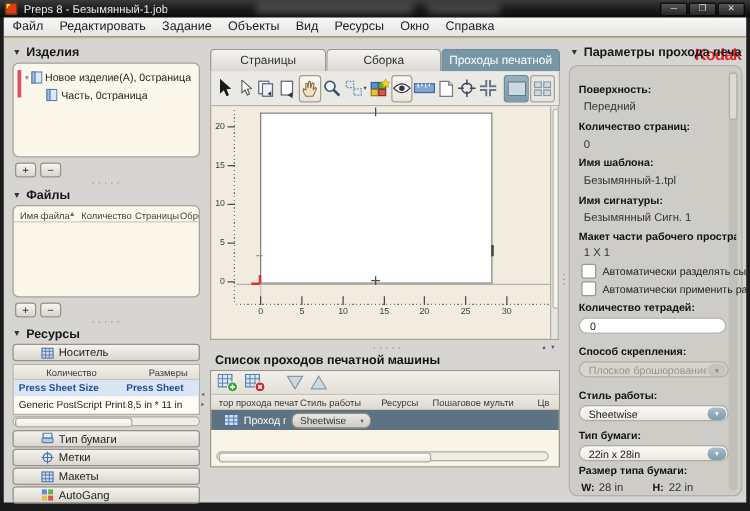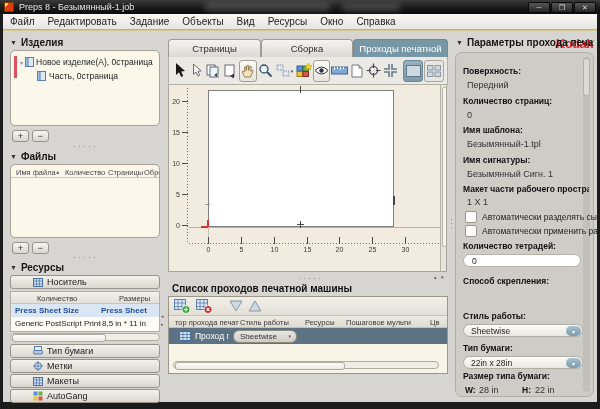--- a/index.html
+++ b/index.html
@@ -466,20 +466,24 @@
     <div class="cbox"></div>
     <span style="font-size:8.5px;color:#222;white-space:nowrap;">Автоматически применить размер</span>
   </div>
 
   <span class="ab lbl" style="left:463px;top:241px;">Количество тетрадей:</span>
   <div class="ab" style="left:463px;top:254px;width:118px;height:13px;background:#fff;border:1px solid #b5b2aa;border-radius:7px;display:flex;align-items:center;padding-left:8px;">
     <span style="font-size:8.5px;color:#222;">0</span>
   </div>
 
   <span class="ab lbl" style="left:463px;top:276px;">Способ скрепления:</span>
+  <div class="ab dd disabled tx" style="left:463px;top:289px;width:120px;">
+    <span class="tx" style="max-width:94px;">Плоское брошюрование</span>
+    <span class="arrow">▾</span>
+  </div>
 
   <span class="ab lbl" style="left:463px;top:311px;">Стиль работы:</span>
   <div class="ab dd" style="left:463px;top:324px;width:120px;">
     <span class="tx" style="max-width:94px;">Sheetwise</span>
     <span class="arrow">▾</span>
   </div>
 
   <span class="ab lbl" style="left:463px;top:343px;">Тип бумаги:</span>
   <div class="ab dd" style="left:463px;top:356px;width:120px;">
     <span class="tx" style="max-width:94px;">22in x 28in</span>

